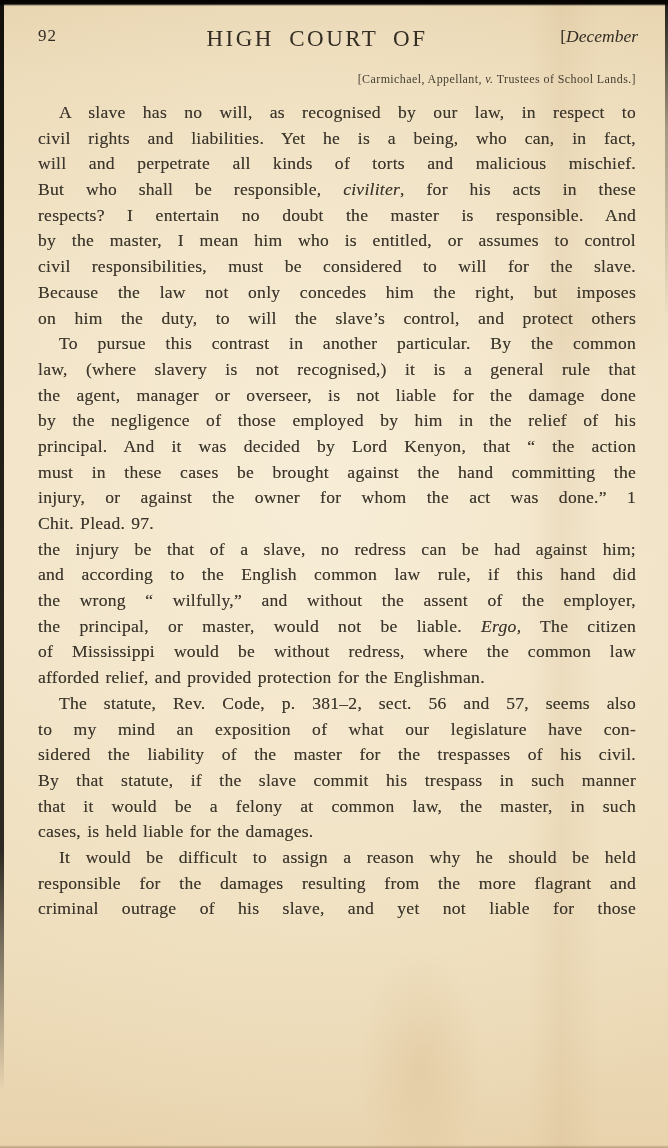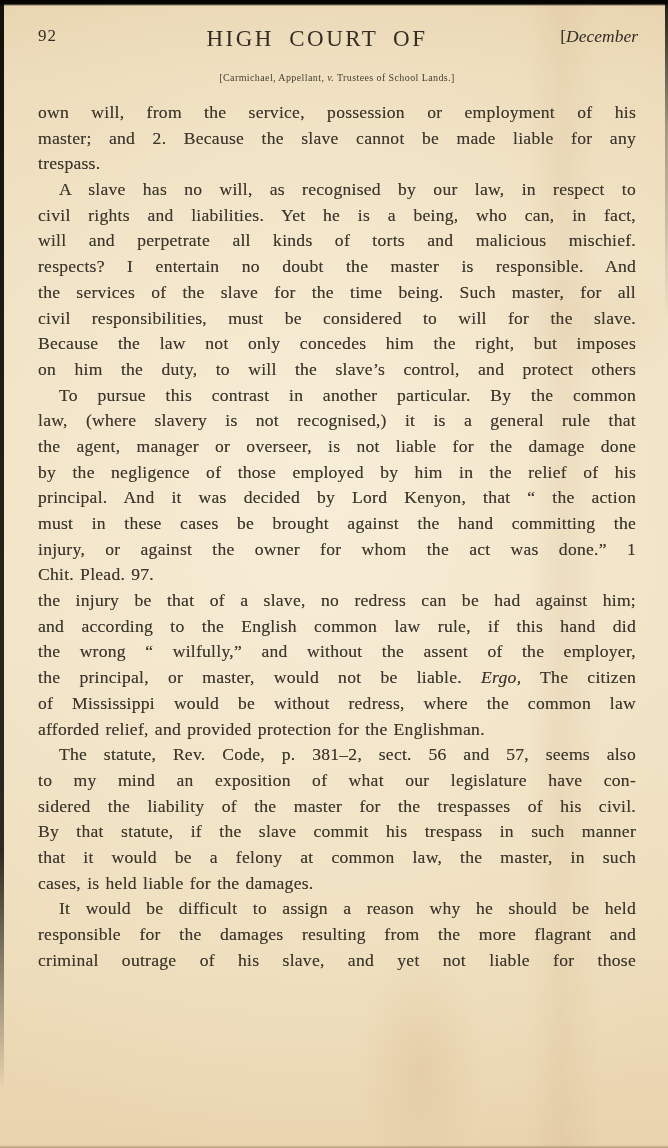--- a/index.html
+++ b/index.html
@@ -39,21 +39,21 @@
   .title {
     flex: 1; text-align: center;
     font-size: 23px; letter-spacing: 2.5px; word-spacing: 7px;
     transform: translateX(-14px);
   }
   .date { width: 104px; text-align: right; font-size: 17.5px; }
   .date .it, .it { font-style: italic; }
 
   .caption {
     position: absolute; top: 72px; left: 38px; width: 598px;
-    text-align: center; font-size: 10px; letter-spacing: 0.4px;
+    text-align: right; font-size: 12px; letter-spacing: 0.4px;
     color: #453e31;
   }
 
   .body {
     position: absolute; top: 100px; left: 38px; width: 598px;
     font-size: 17.6px; color: #3c362c;
     letter-spacing: 0.25px; word-spacing: 1.5px;
     text-shadow: 0 0 0.5px rgba(60,54,44,0.55);
   }
   .paragraph { margin: 0; }
@@ -81,30 +81,26 @@
   <header class="header">
     <span class="pagenum">92</span>
     <span class="title">HIGH COURT OF</span>
     <span class="date"><span>[</span><span class="it">December</span></span>
   </header>
 
   <div class="caption"><span>[Carmichael, Appellant, </span><span class="it">v.</span><span> Trustees of School Lands.]</span></div>
 
   <main class="body">
       <div class="paragraph">
-        <div class="line just"><span>own will, from the service, possession or employment of his</span></div>
-        <div class="line just"><span>master; and 2. Because the slave cannot be made liable for any</span></div>
-        <div class="line"><span>trespass.</span></div>
-      </div>
-      <div class="paragraph">
         <div class="line just indent"><span>A slave has no will, as recognised by our law, in respect to</span></div>
         <div class="line just"><span>civil rights and liabilities. Yet he is a being, who can, in fact,</span></div>
         <div class="line just"><span>will and perpetrate all kinds of torts and malicious mischief.</span></div>
+        <div class="line just"><span>But who shall be responsible, </span><span class="it">civiliter</span><span>, for his acts in these</span></div>
         <div class="line just"><span>respects? I entertain no doubt the master is responsible. And</span></div>
-        <div class="line just"><span>the services of the slave for the time being. Such master, for all</span></div>
+        <div class="line just"><span>by the master, I mean him who is entitled, or assumes to control</span></div>
         <div class="line just"><span>civil responsibilities, must be considered to will for the slave.</span></div>
         <div class="line just"><span>Because the law not only concedes him the right, but imposes</span></div>
         <div class="line just"><span>on him the duty, to will the slave’s control, and protect others</span></div>
       </div>
       <div class="paragraph">
         <div class="line just indent"><span>To pursue this contrast in another particular. By the common</span></div>
         <div class="line just"><span>law, (where slavery is not recognised,) it is a general rule that</span></div>
         <div class="line just"><span>the agent, manager or overseer, is not liable for the damage done</span></div>
         <div class="line just"><span>by the negligence of those employed by him in the relief of his</span></div>
         <div class="line just"><span>principal. And it was decided by Lord Kenyon, that “ the action</span></div>

